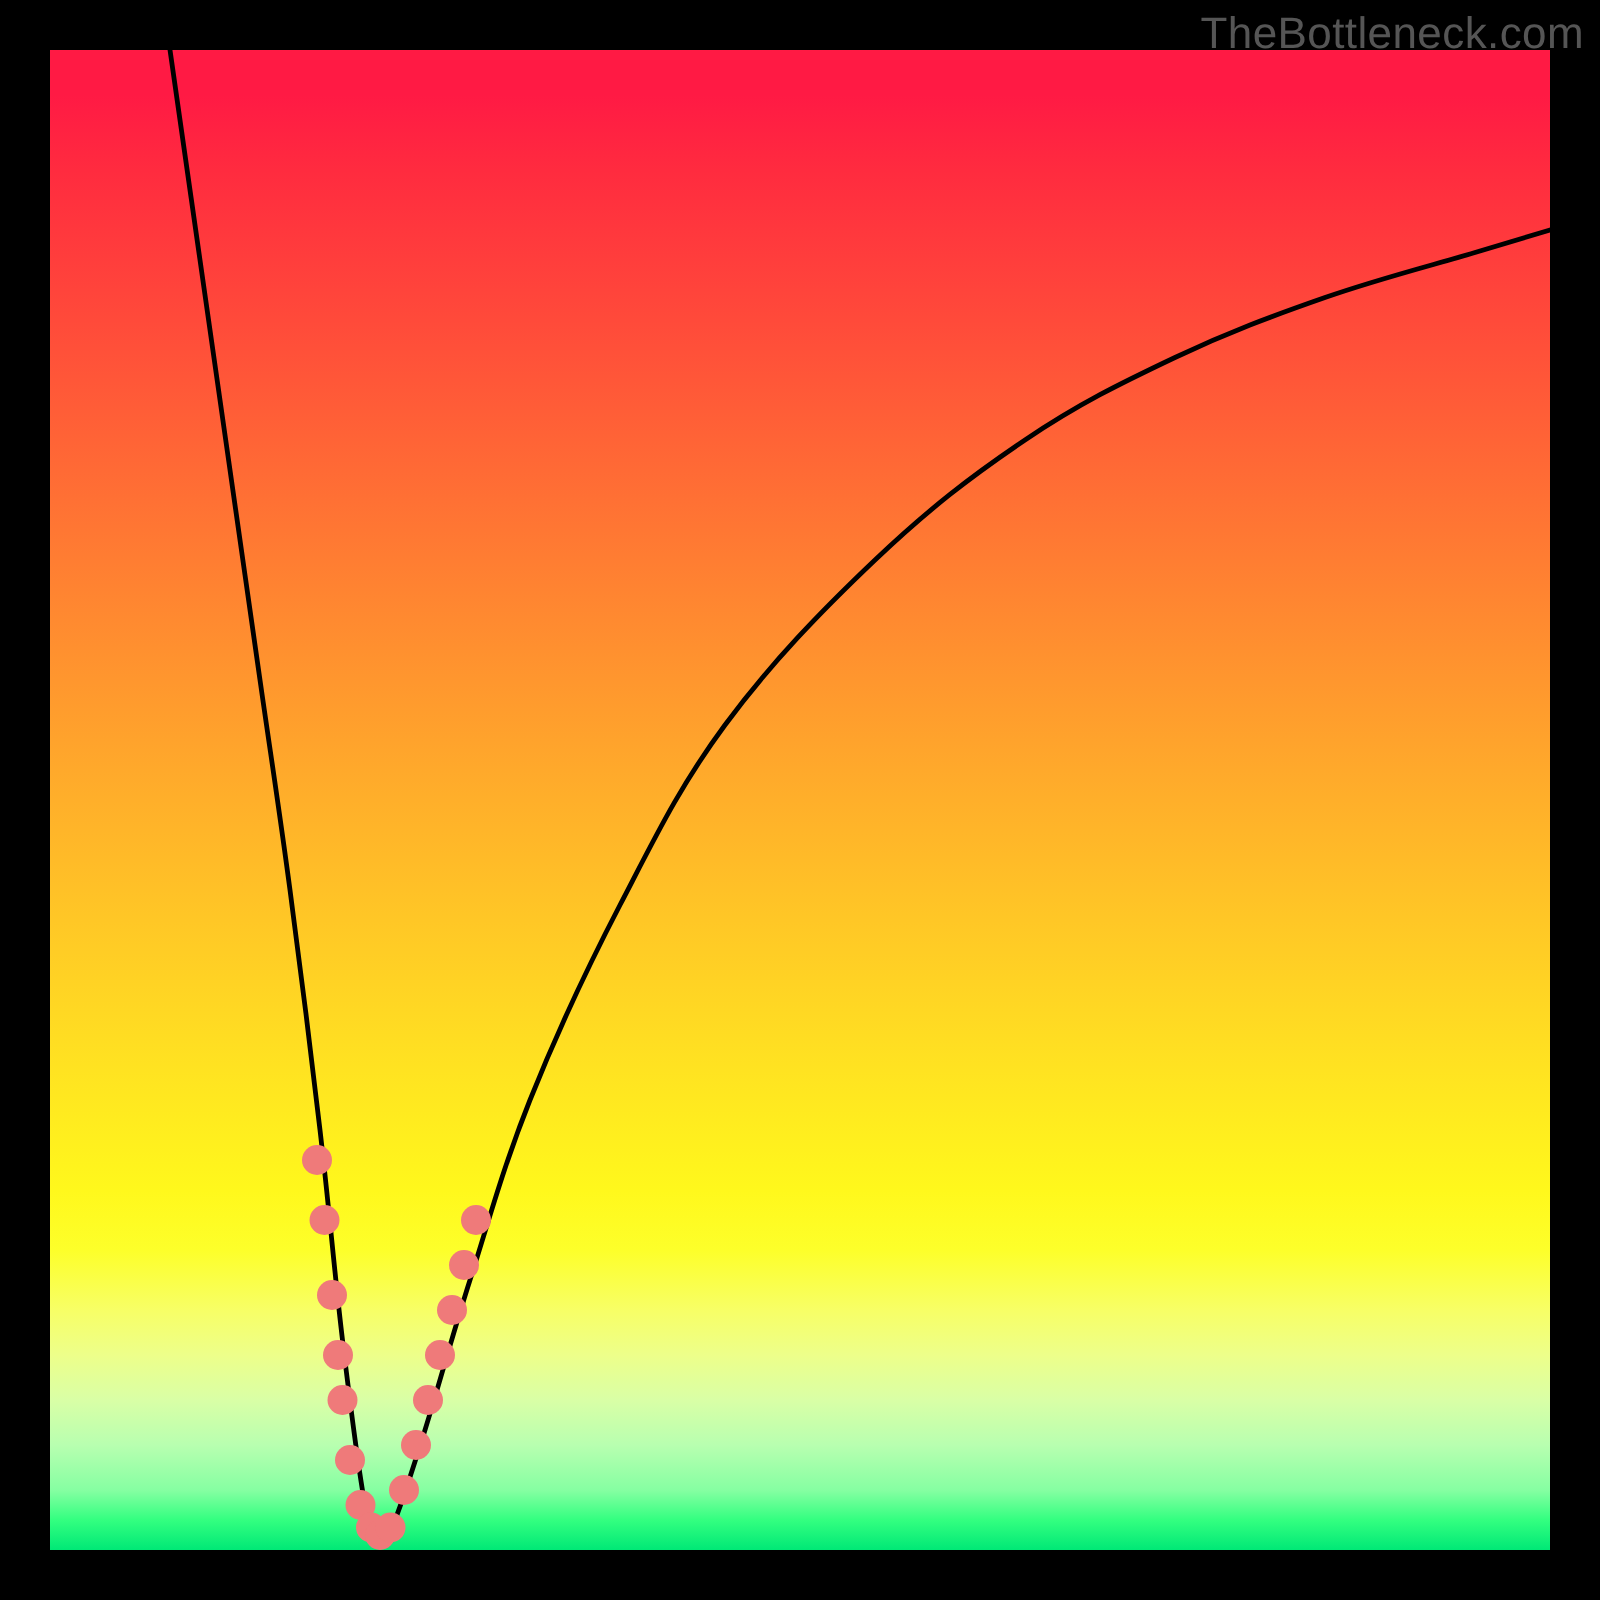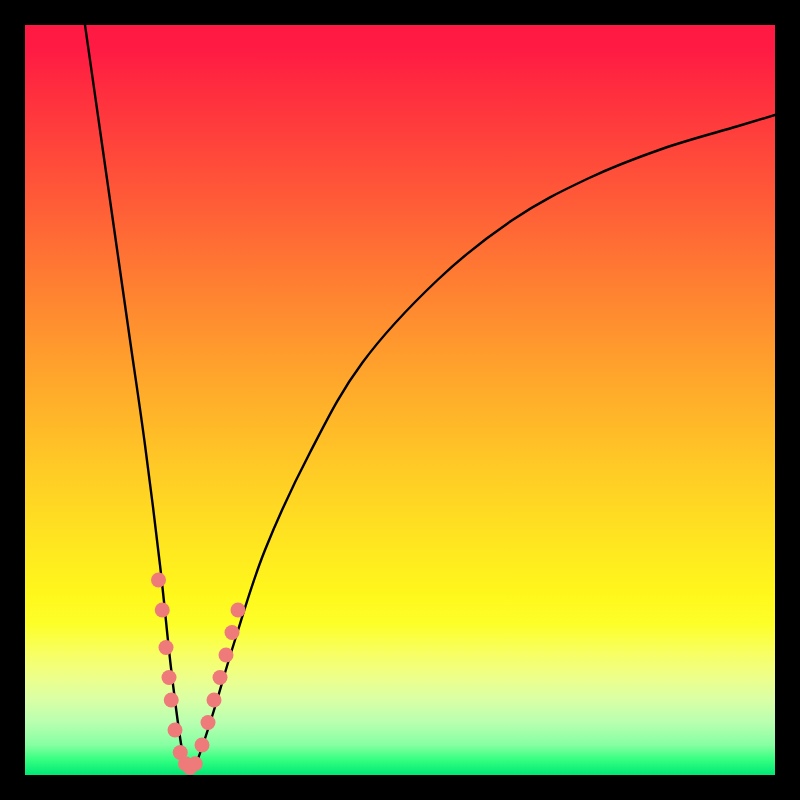--- a/index.html
+++ b/index.html
@@ -89,13 +89,14 @@
           <circle cx="177" cy="720" r="7.5" fill="#ef7a7a" stroke="#d85a5a" stroke-width="0"></circle>
           <circle cx="183" cy="697.5" r="7.5" fill="#ef7a7a" stroke="#d85a5a" stroke-width="0"></circle>
           <circle cx="189" cy="675" r="7.5" fill="#ef7a7a" stroke="#d85a5a" stroke-width="0"></circle>
           <circle cx="195" cy="652.5" r="7.5" fill="#ef7a7a" stroke="#d85a5a" stroke-width="0"></circle>
           <circle cx="201" cy="630" r="7.5" fill="#ef7a7a" stroke="#d85a5a" stroke-width="0"></circle>
           <circle cx="207.00000000000003" cy="607.5" r="7.5" fill="#ef7a7a" stroke="#d85a5a" stroke-width="0"></circle>
           <circle cx="212.99999999999997" cy="585" r="7.5" fill="#ef7a7a" stroke="#d85a5a" stroke-width="0"></circle>
         </g>
     </svg>
   </div>
+  <div class="watermark">TheBottleneck.com</div>
 </div>
 
 </body></html>

